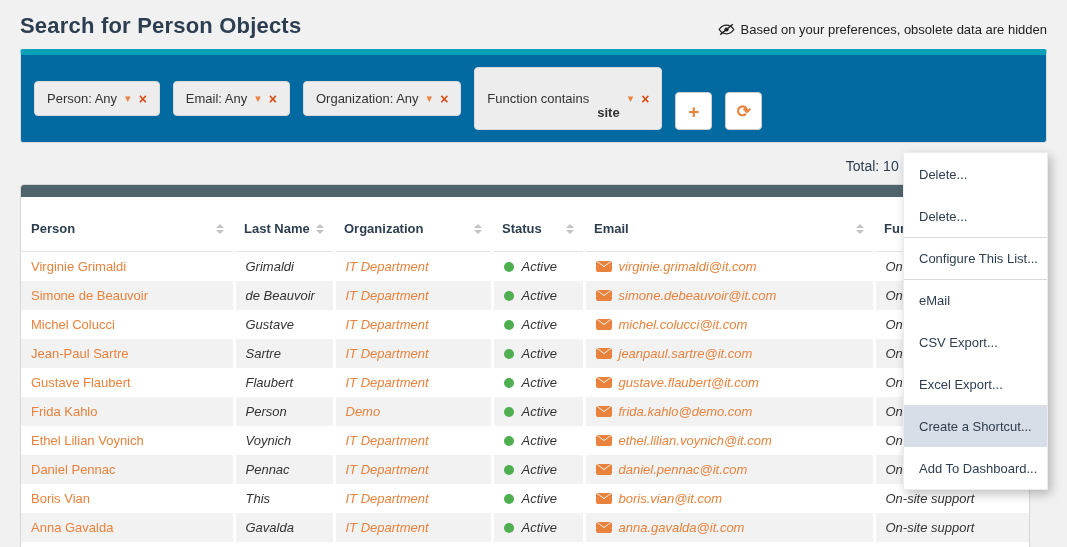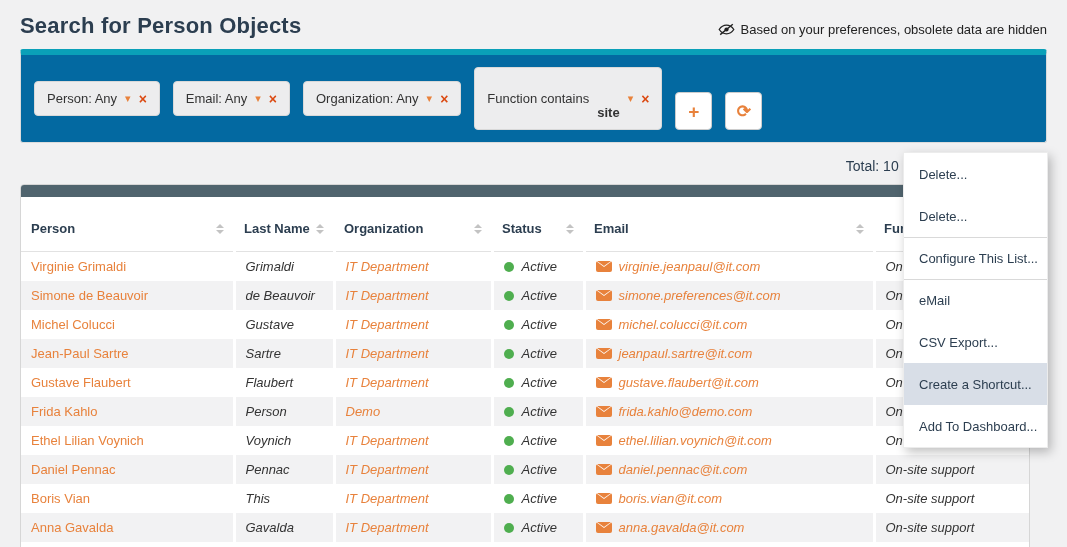--- a/index.html
+++ b/index.html
@@ -245,30 +245,30 @@
     </span>
   </th>
 </tr>
         </thead>
       <tbody id="tbody">
   <tr>
     <td><a class="lnk f-person">Virginie Grimaldi</a></td>
     <td><span class="f-last">Grimaldi</span></td>
     <td><a class="lnk f-org">IT Department</a></td>
     <td><span class="dot"></span><span class="f-status">Active</span></td>
-    <td><span class="env"></span><a class="lnk f-email">virginie.jeanpaul@it.com</a></td>
+    <td><span class="env"></span><a class="lnk f-email">virginie.grimaldi@it.com</a></td>
     <td><span class="f-func">On-site support</span></td>
   </tr>
 
   <tr>
     <td><a class="lnk f-person">Simone de Beauvoir</a></td>
     <td><span class="f-last">de Beauvoir</span></td>
     <td><a class="lnk f-org">IT Department</a></td>
     <td><span class="dot"></span><span class="f-status">Active</span></td>
-    <td><span class="env"></span><a class="lnk f-email">simone.preferences@it.com</a></td>
+    <td><span class="env"></span><a class="lnk f-email">simone.debeauvoir@it.com</a></td>
     <td><span class="f-func">On-site support</span></td>
   </tr>
 
   <tr>
     <td><a class="lnk f-person">Michel Colucci</a></td>
     <td><span class="f-last">Gustave</span></td>
     <td><a class="lnk f-org">IT Department</a></td>
     <td><span class="dot"></span><span class="f-status">Active</span></td>
     <td><span class="env"></span><a class="lnk f-email">michel.colucci@it.com</a></td>
     <td><span class="f-func">On-site support</span></td>
@@ -354,20 +354,23 @@
   </div>
 
   <div class="menu-item divided">
     <span class="mi-label">eMail</span>
   </div>
 
   <div class="menu-item">
     <span class="mi-label">CSV Export...</span>
   </div>
 
+  <div class="menu-item">
+    <span class="mi-label">Excel Export...</span>
+  </div>
 
 
   <div class="menu-item hovered">
     <span class="mi-label">Create a Shortcut...</span>
   </div>
 
   <div class="menu-item">
     <span class="mi-label">Add To Dashboard...</span>
   </div>
 </div>

